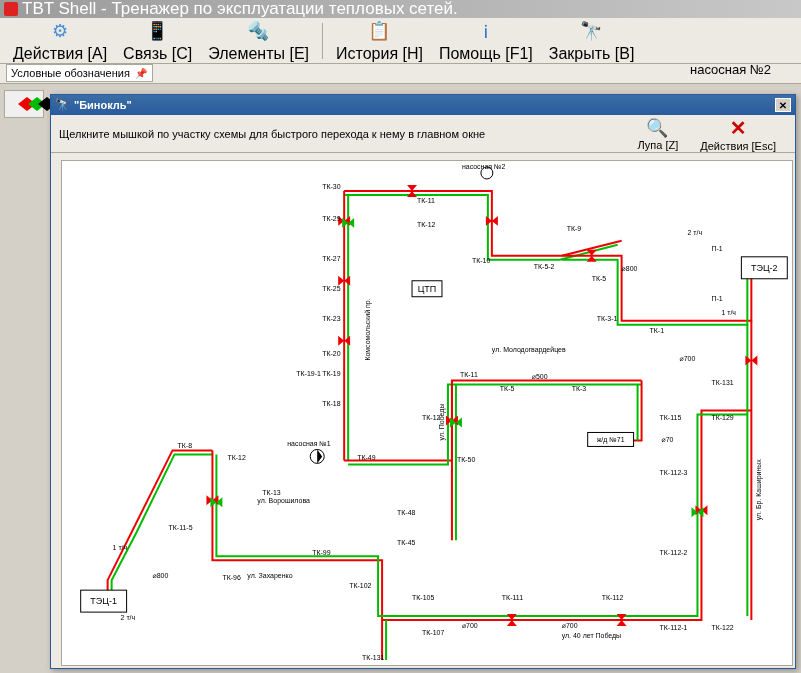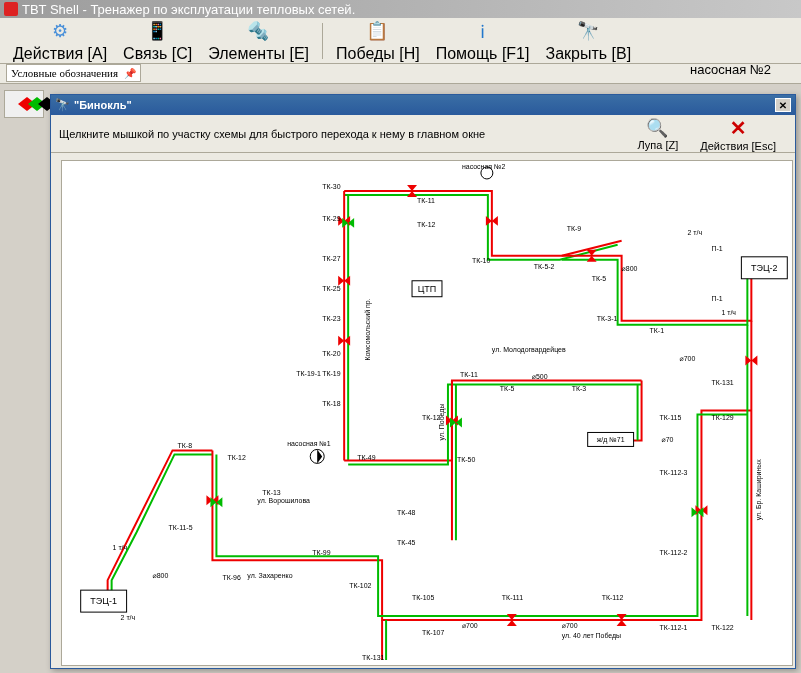--- a/index.html
+++ b/index.html
@@ -12,21 +12,21 @@
     overflow: hidden;
     position: relative;
   }
   .titlebar {
     height: 18px;
     background: linear-gradient(to right, #9c9c9c, #c8c8c8);
     color: #fff;
     display: flex;
     align-items: center;
     padding: 0 4px;
-    font-size: 13px;
+    font-size: 17px;
   }
   .titlebar .app-icon {
     width: 14px; height: 14px;
     background: #d22; border-radius: 2px;
     margin-right: 4px;
     display:inline-block;
   }
   .toolbar {
     height: 46px;
     background: #eceae2;
@@ -67,21 +67,20 @@
     position: absolute;
     left: 6px; top: 0;
     height: 18px;
     display: flex; align-items: center;
     border: 1px solid #aca899;
     background: #fff;
     padding: 0 4px;
     gap: 6px;
     font-size: 11px;
     cursor: pointer;
-    font-family: Liberation Serif, serif;
   }
   .legend-btn .pin { font-size: 10px; color:#555; }
   .pump-label {
     position: absolute;
     right: 30px; top: -2px;
     font-size: 13px;
     color: #000;
   }
 
   .legend-panel {
@@ -205,21 +204,21 @@
     <span class="ico">📱</span>
     <span class="lbl">Связь [C]</span>
   </div>
   <div class="tb-btn">
     <span class="ico" style="color:#2a5a9c">🔩</span>
     <span class="lbl">Элементы [E]</span>
   </div>
   <div class="sep"></div>
   <div class="tb-btn">
     <span class="ico" style="color:#2a8">📋</span>
-    <span class="lbl">Победы [H]</span>
+    <span class="lbl">История [H]</span>
   </div>
   <div class="tb-btn">
     <span class="ico" style="color:#27c">ℹ</span>
     <span class="lbl">Помощь [F1]</span>
   </div>
   <div class="tb-btn">
     <span class="ico">🔭</span>
     <span class="lbl">Закрыть [B]</span>
   </div>
 </div>

